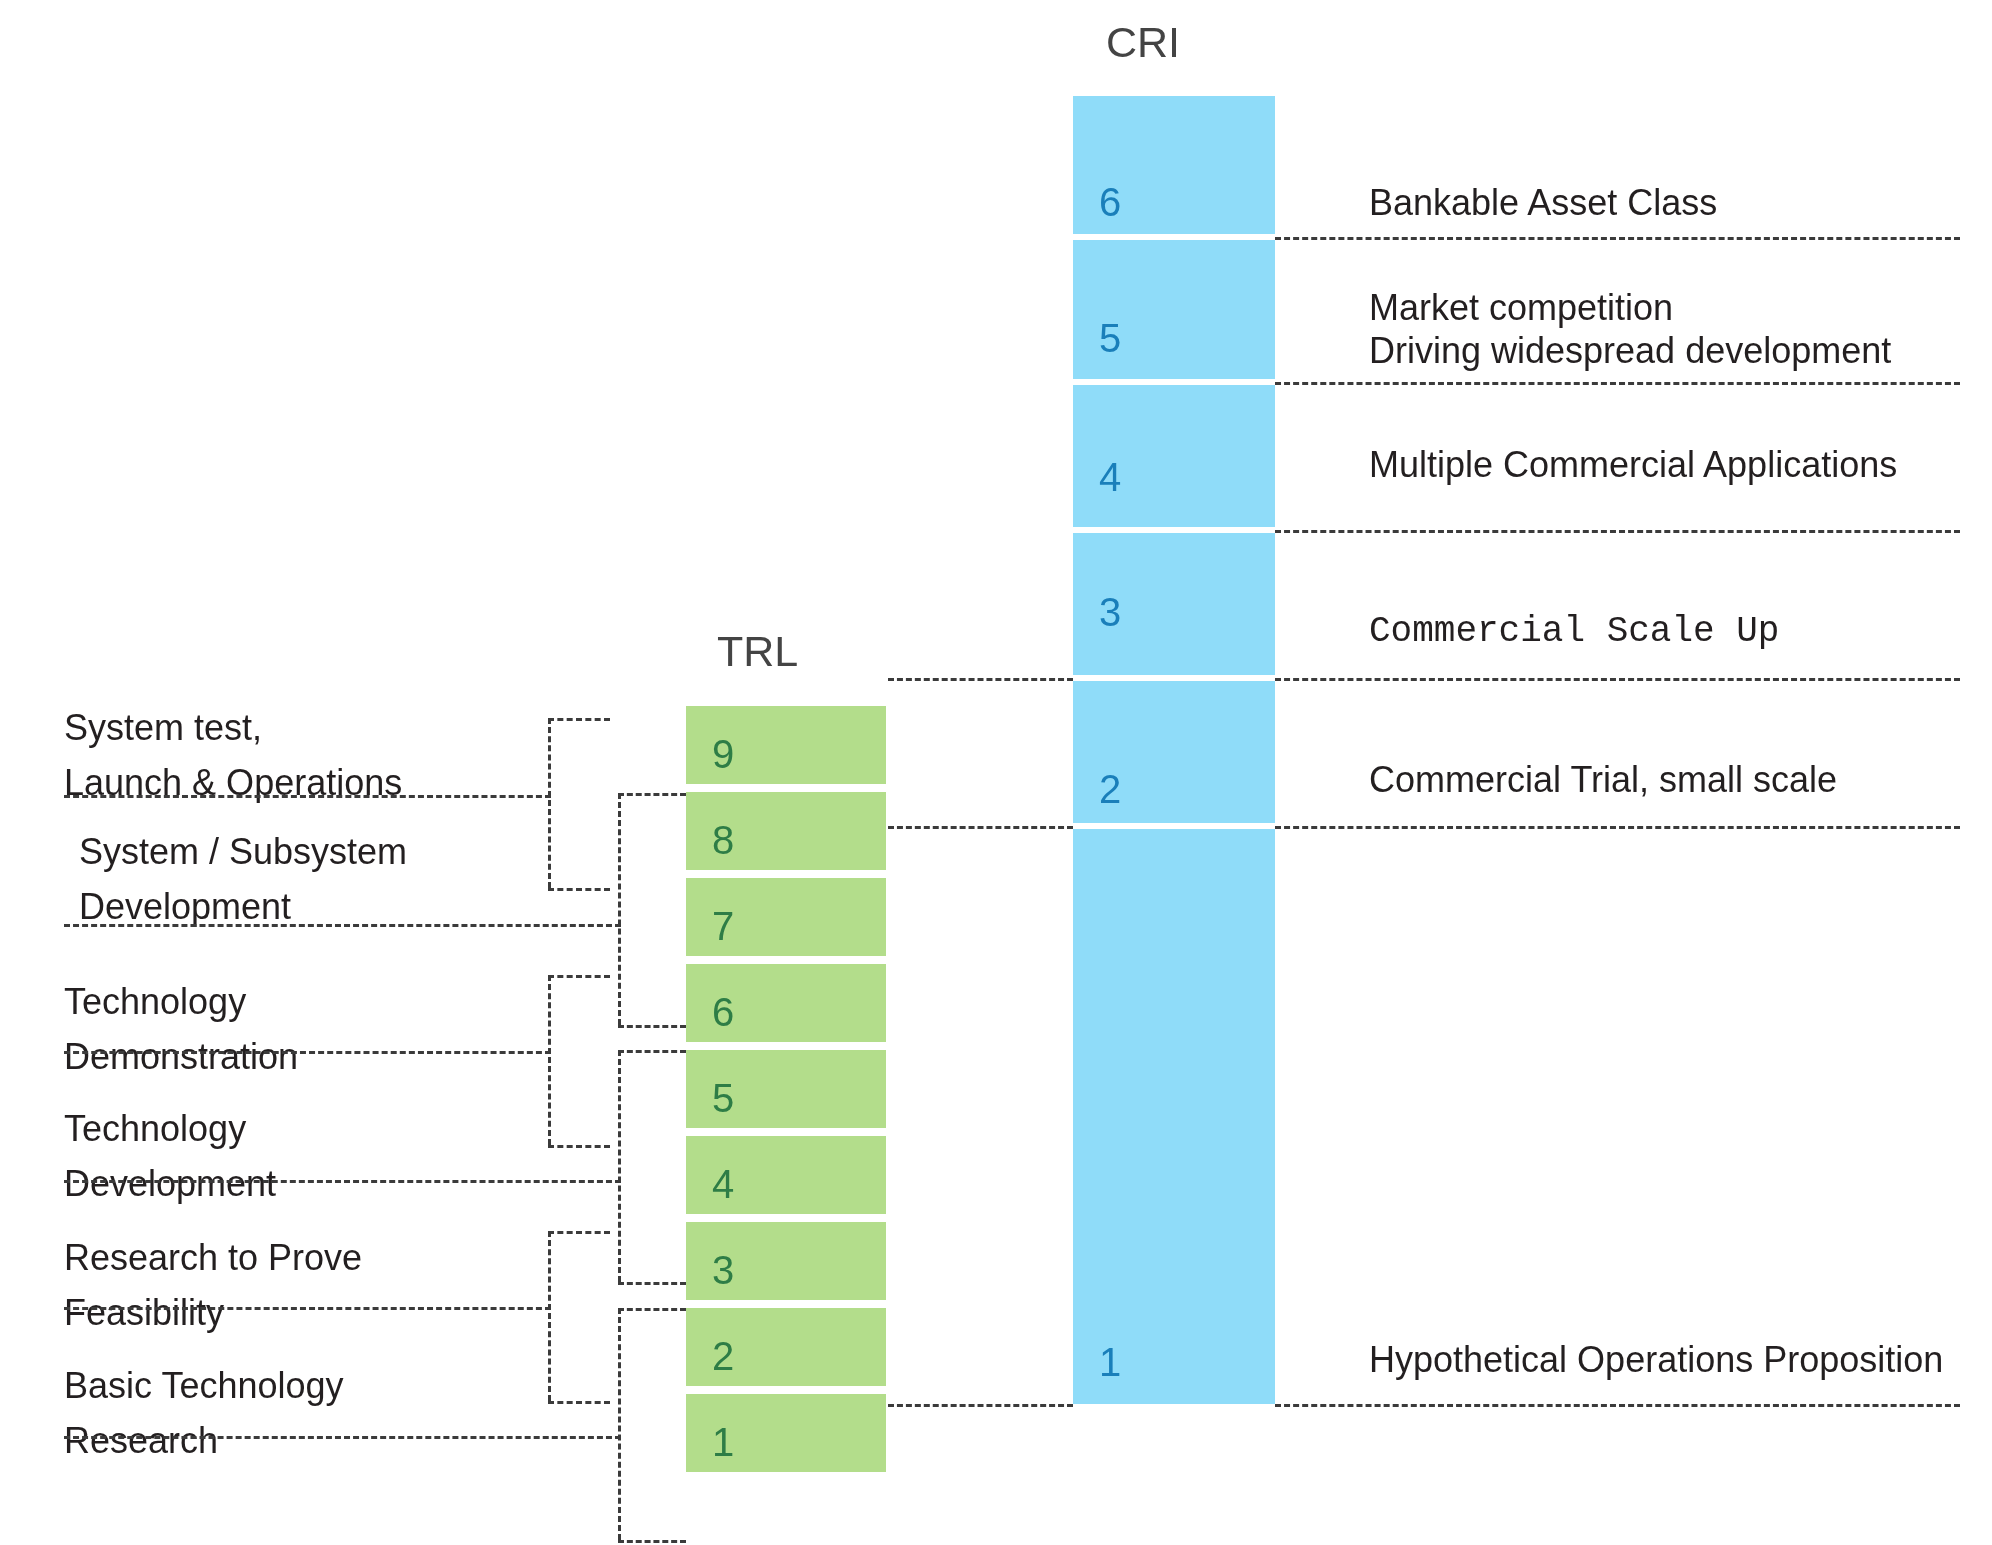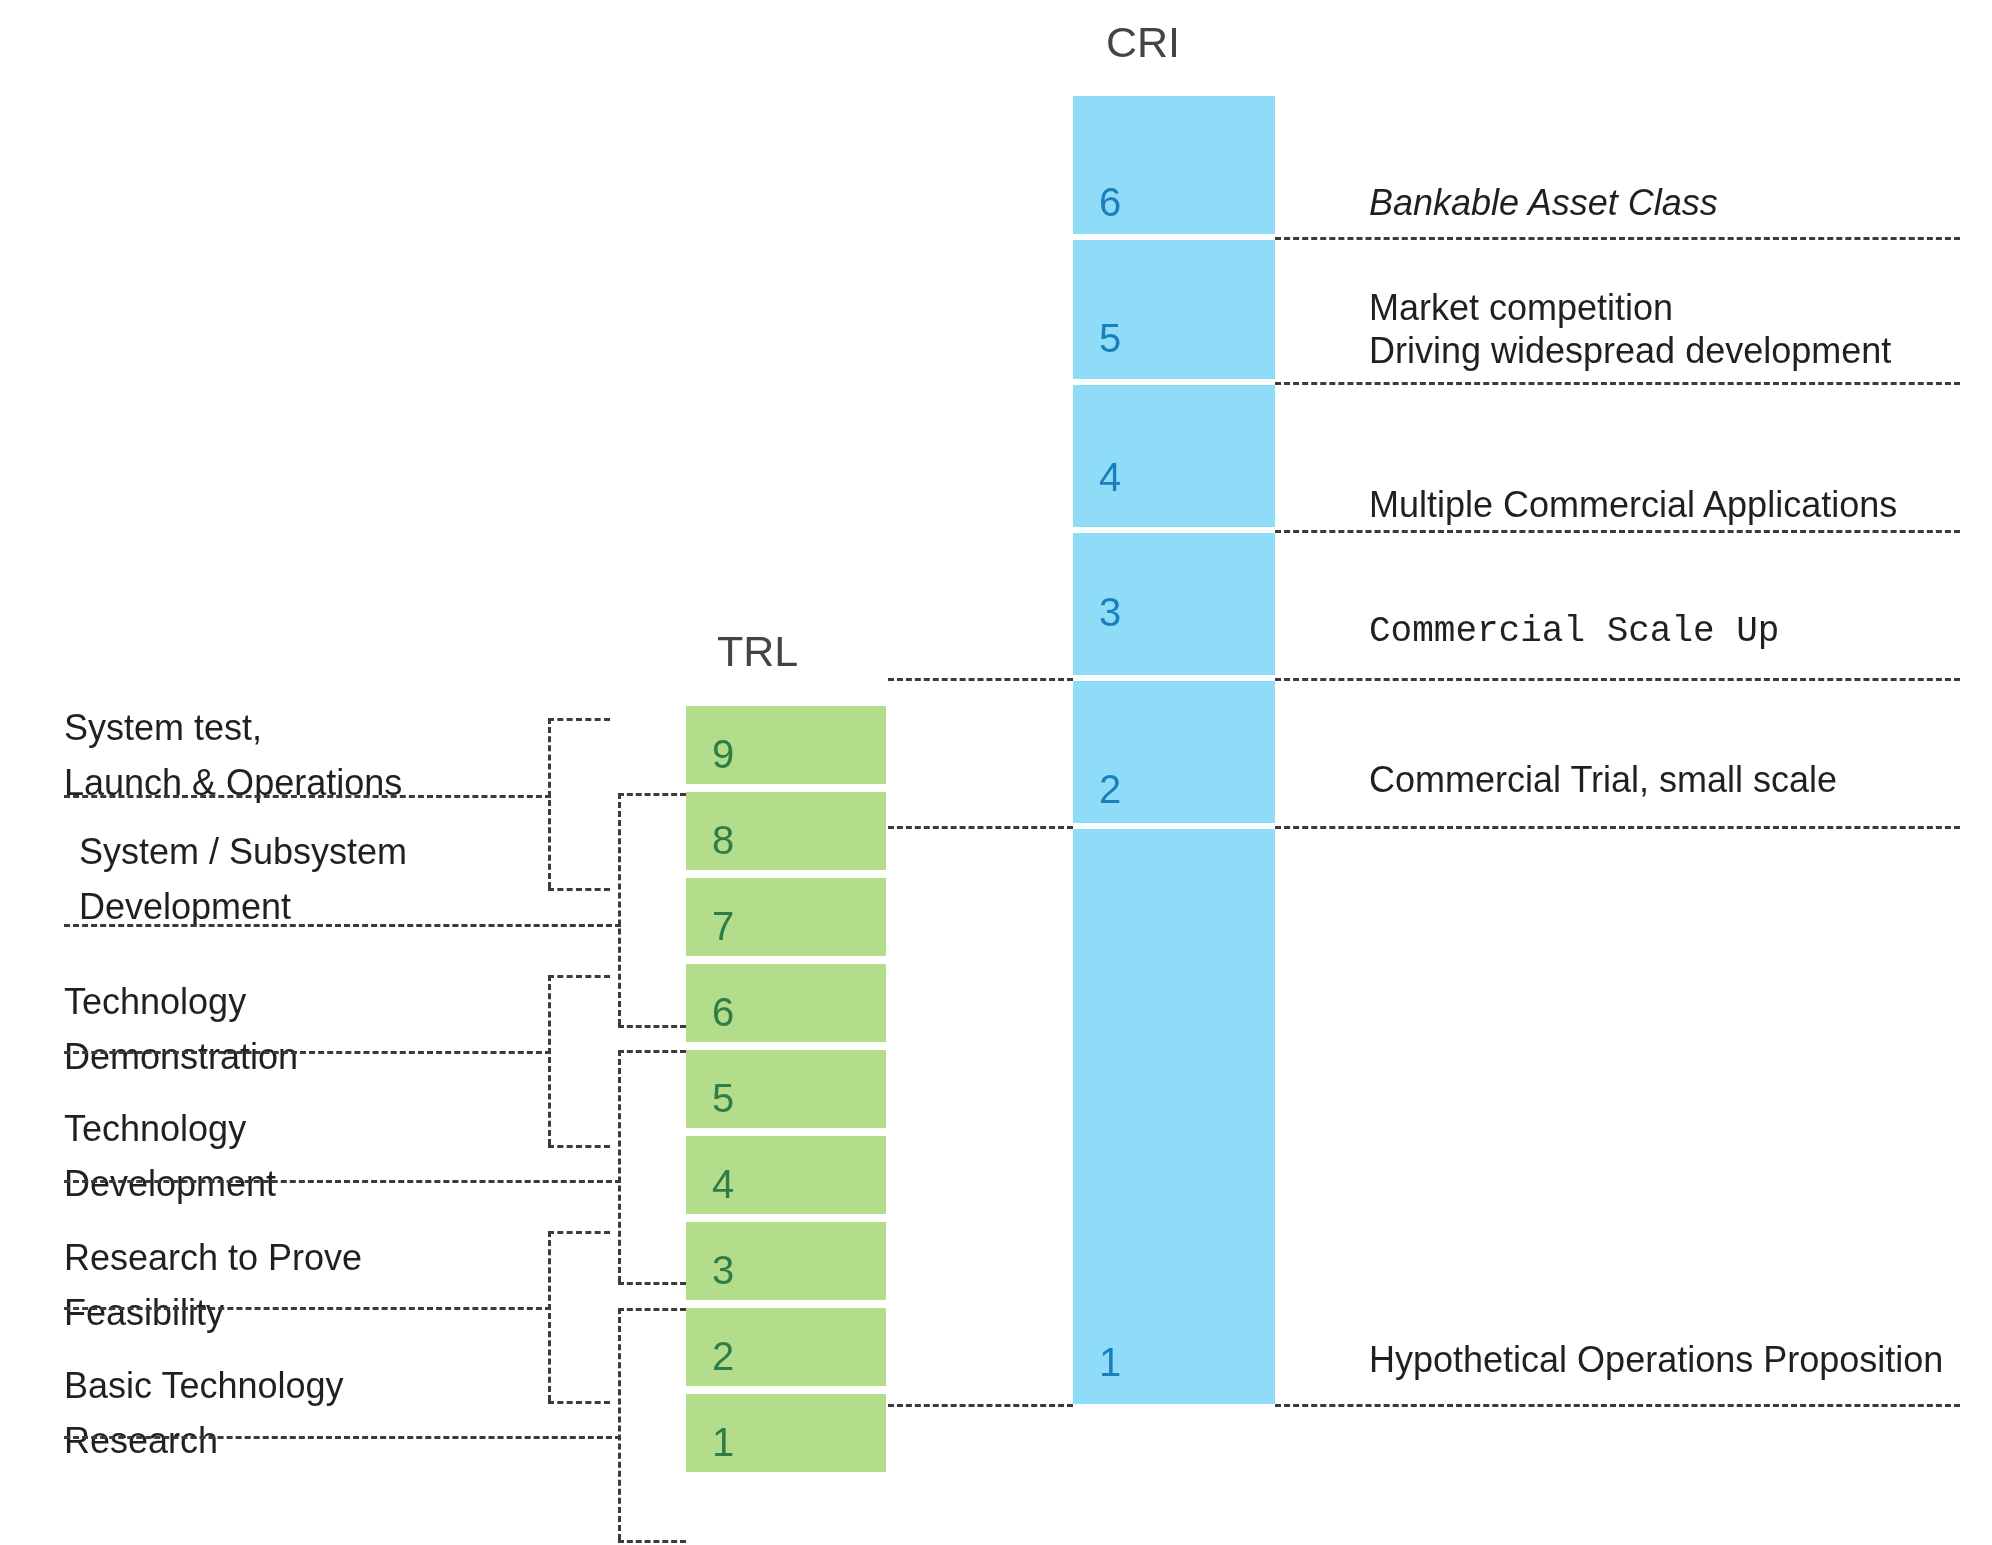--- a/index.html
+++ b/index.html
@@ -113,24 +113,24 @@
   <div class="bar-block cri-block" style="left:1073px; top:533px; width:202px; height:142px;">
     <span class="num" style="top:59px;">3</span>
   </div>
   <div class="bar-block cri-block" style="left:1073px; top:681px; width:202px; height:142px;">
     <span class="num" style="top:88px;">2</span>
   </div>
   <div class="bar-block cri-block" style="left:1073px; top:829px; width:202px; height:575px;">
     <span class="num" style="top:513px;">1</span>
   </div>
 
-  <div class="cri-desc" style="top:181px;font-style:italic;">Bankable Asset Class</div>
+  <div class="cri-desc" style="top:181px;">Bankable Asset Class</div>
   <div class="cri-desc" style="top:286px;">Market competition
 Driving widespread development</div>
-  <div class="cri-desc" style="top:483px;">Multiple Commercial Applications</div>
+  <div class="cri-desc" style="top:443px;">Multiple Commercial Applications</div>
   <div class="cri-desc" style="top:610px;font-family:Liberation Mono, monospace;">Commercial Scale Up</div>
   <div class="cri-desc" style="top:758px;">Commercial Trial, small scale</div>
   <div class="cri-desc" style="top:1338px;">Hypothetical Operations Proposition</div>
 
   <div class="hrule" style="left:1275px; top:237px; width:685px;"></div>
   <div class="hrule" style="left:1275px; top:382px; width:685px;"></div>
   <div class="hrule" style="left:1275px; top:530px; width:685px;"></div>
   <div class="hrule" style="left:1275px; top:678px; width:685px;"></div>
   <div class="hrule" style="left:1275px; top:826px; width:685px;"></div>
   <div class="hrule" style="left:1275px; top:1404px; width:685px;"></div>

